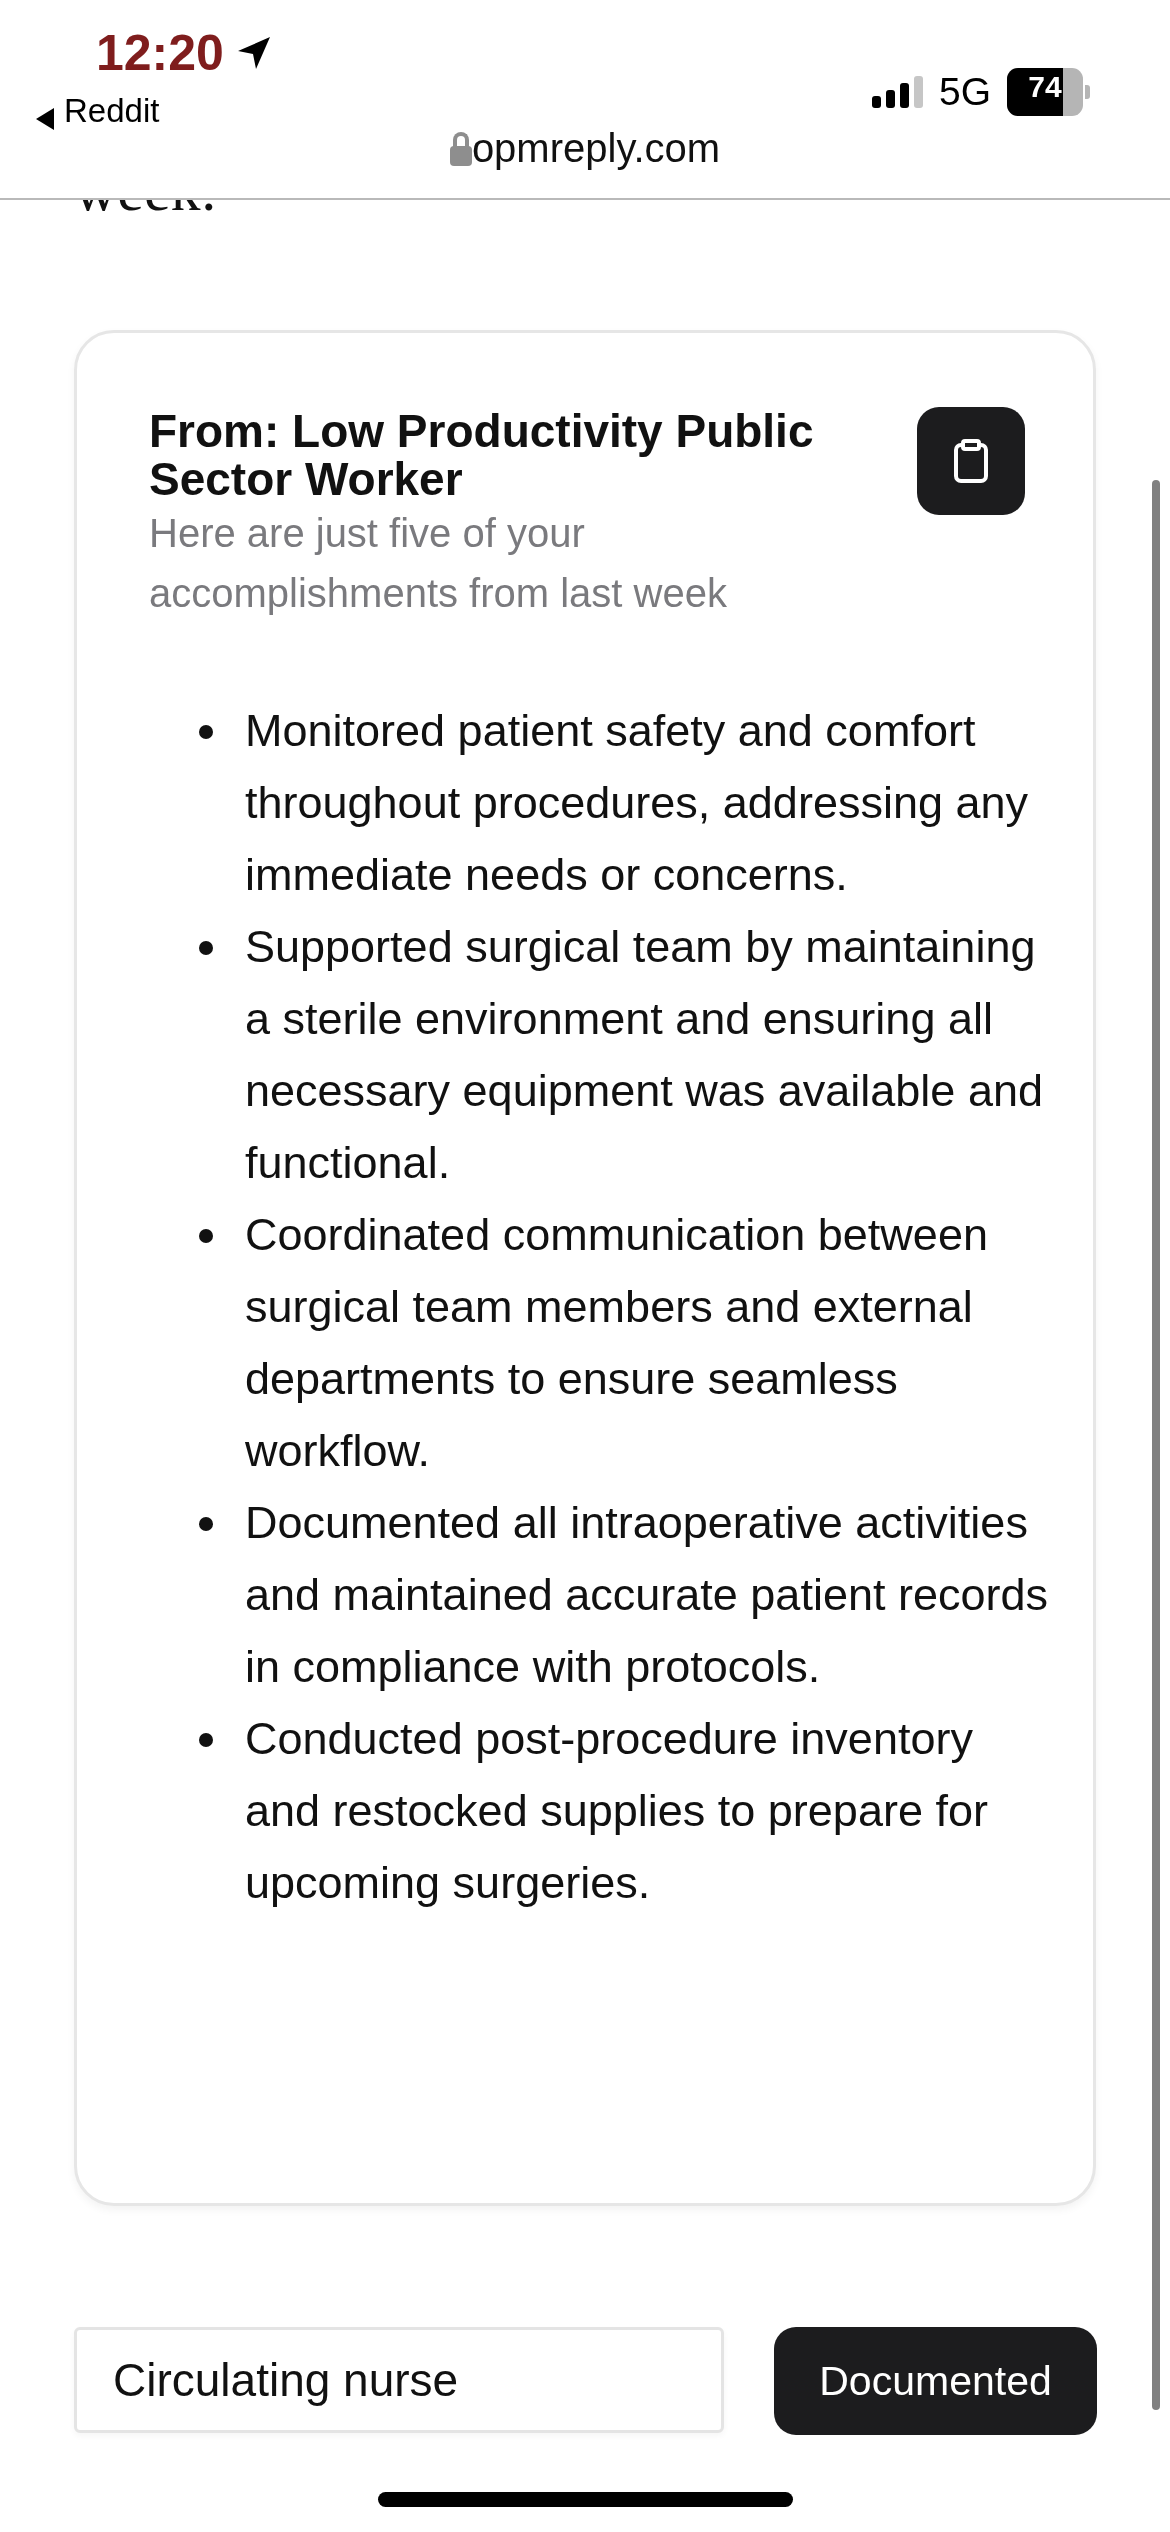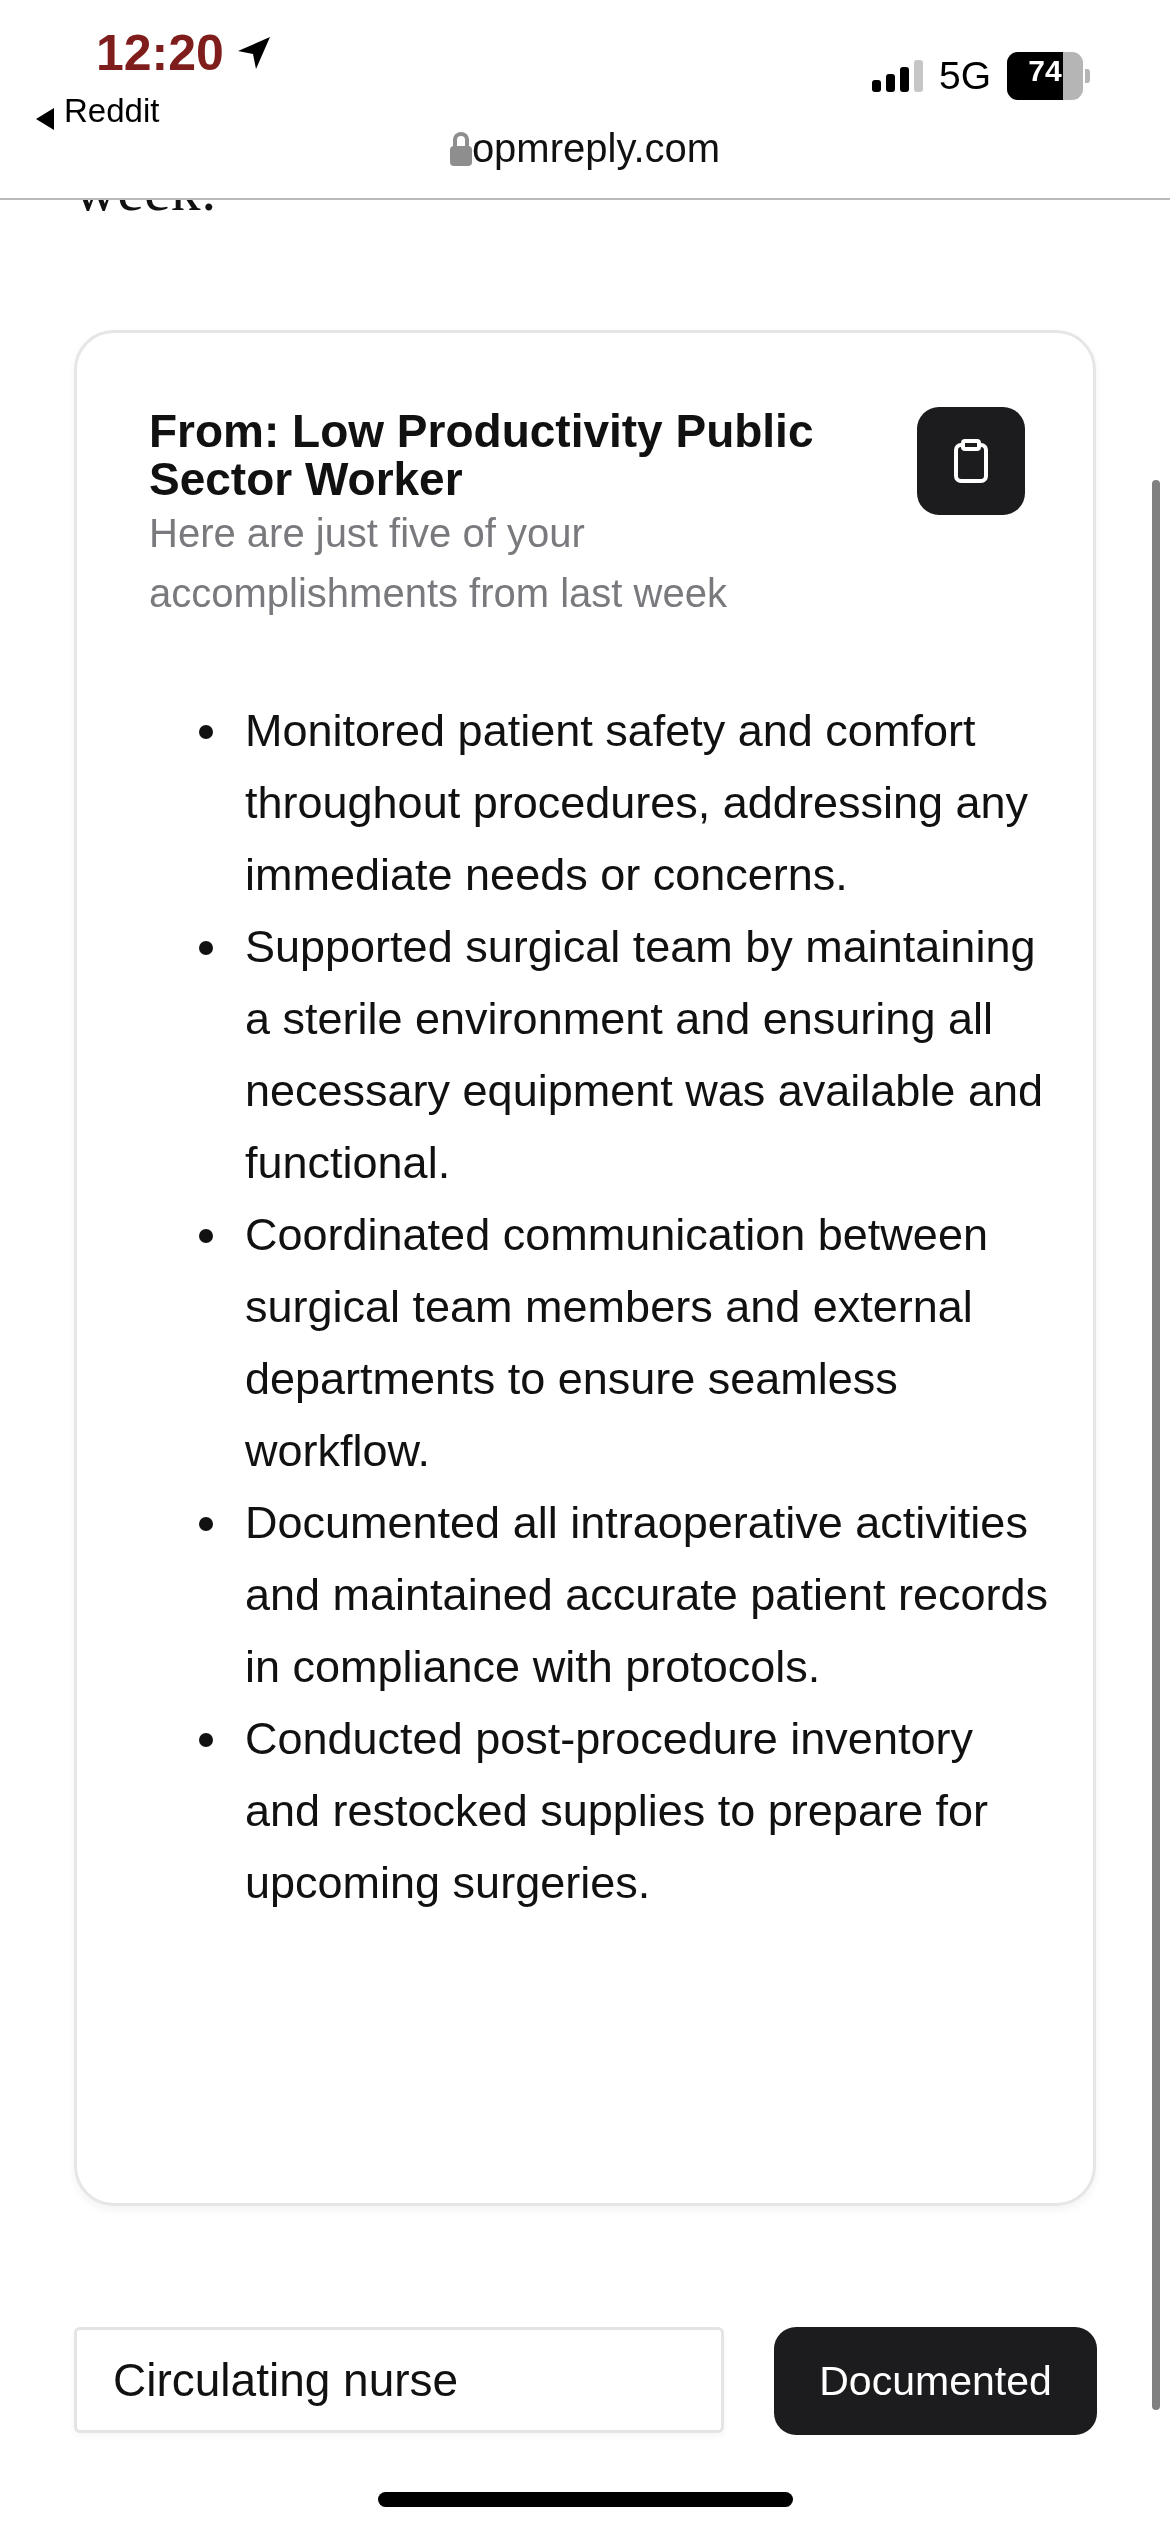--- a/index.html
+++ b/index.html
@@ -23,21 +23,21 @@
     position: absolute; left: 96px; top: 24px;
     font-size: 50px; font-weight: 700; letter-spacing: 0px; color: #7f1d1d;
     display: flex; align-items: center; gap: 10px;
   }
   .time svg { width: 40px; height: 40px; }
   .back {
     position: absolute; left: 36px; top: 92px;
     font-size: 33px; color: #000; display: flex; align-items: flex-end; gap: 10px;
   }
   .back .tri { width: 0; height: 0; border-top: 11px solid transparent; border-bottom: 11px solid transparent; border-right: 18px solid #000; }
-  .status-right { position: absolute; right: 80px; top: 52px; display: flex; align-items: center; gap: 16px; }
+  .status-right { position: absolute; right: 80px; top: 68px; display: flex; align-items: center; gap: 16px; }
   .signal { display: flex; align-items: flex-end; gap: 5px; height: 32px; }
   .signal span { width: 9px; border-radius: 3px; background: #000; }
   .signal span.off { background: #c6c6c6; }
   .net { font-size: 39px; color: #000; }
   .battery { display: flex; align-items: center; }
   .battery .body {
     width: 76px; height: 48px; border-radius: 11px; overflow: hidden; position: relative;
     background: #b5b5b5;
   }
   .battery .fill { position: absolute; left: 0; top: 0; bottom: 0; width: 74%; background: #000; }

